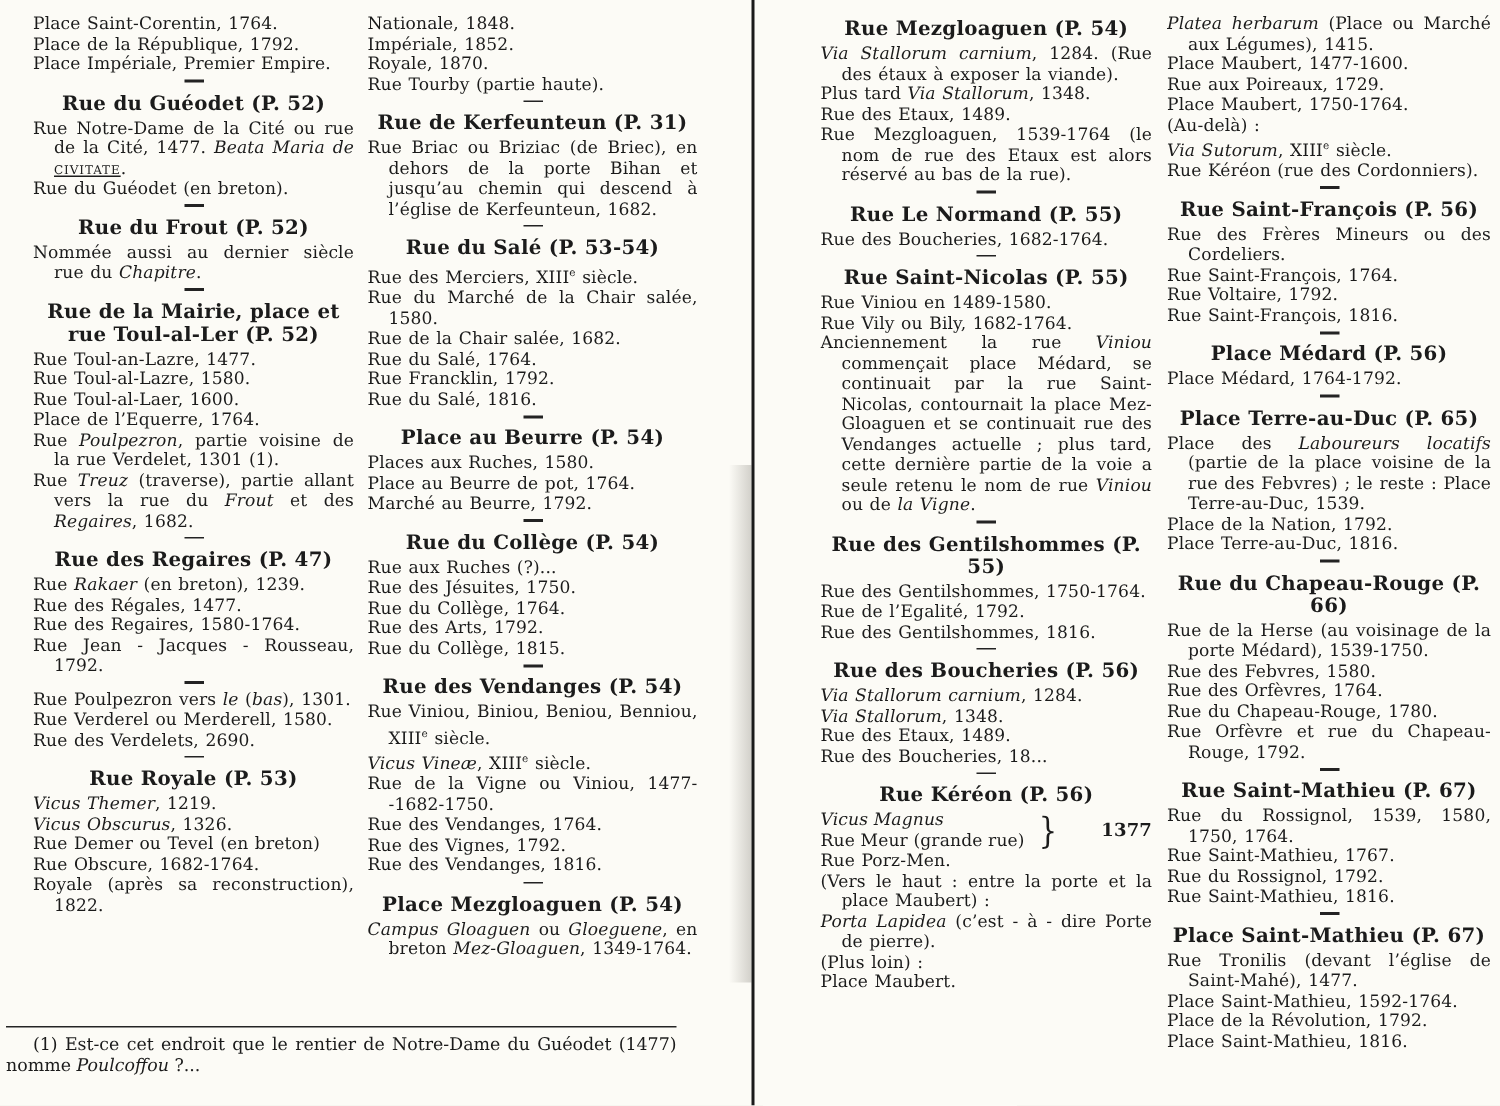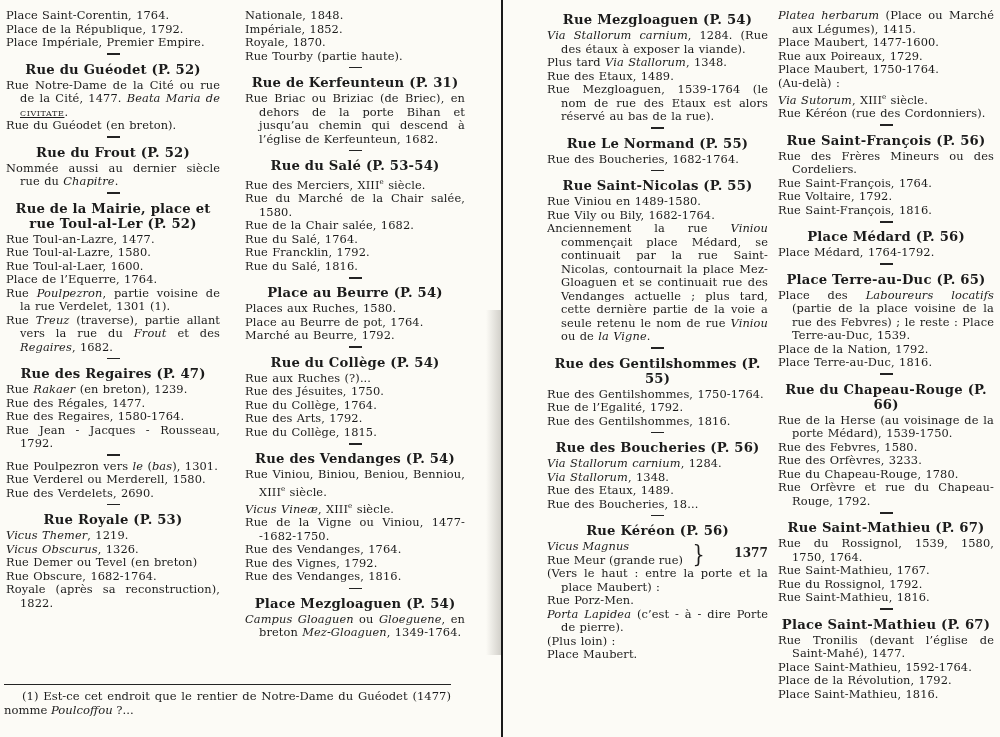--- a/index.html
+++ b/index.html
@@ -20,21 +20,21 @@
   .gutter-shadow{
     position:absolute;left:486px;top:310px;width:15px;height:345px;
     background:linear-gradient(to right, rgba(0,0,0,0), rgba(60,55,45,0.22));
   }
   .col{
     position:absolute;top:9px;
     font-size:11.4px;line-height:13.5px;
     text-align:justify;
     letter-spacing:0.1px;
   }
-  .c0{left:6px;width:214px;height:672px;overflow:hidden;}
+  .c0{left:22px;width:214px;height:672px;overflow:hidden;}
   .c1{left:245px;width:220px;height:720px;overflow:hidden;}
   .c2{left:547px;width:221px;height:722px;overflow:hidden;}
   .c3{left:778px;width:216px;height:722px;overflow:hidden;}
   .entry{
     padding-left:14px;text-indent:-14px;
     word-spacing:0.6px;
   }
   .heading{
     font-weight:bold;text-align:center;text-indent:0;
     font-size:13.2px;line-height:15px;
@@ -209,22 +209,22 @@
       <div class="brace-row">
         <div class="brace-lines">
           <div><span class="s-i">Vicus Magnus</span></div>
           <div><span>Rue Meur (grande rue)</span></div>
         </div>
         <div class="brace-group">
           <span class="brace-mark">}</span>
           <span class="brace-label">1377</span>
         </div>
       </div>
+      <div class="entry"><span>Rue Porz-Men.</span></div>
       <div class="entry"><span>(Vers le haut : entre la porte et la place Maubert) :</span></div>
-      <div class="entry"><span>Rue Porz-Men.</span></div>
       <div class="entry"><span class="s-i">Porta Lapidea</span><span> (c’est - à - dire Porte de pierre).</span></div>
       <div class="entry"><span>(Plus loin) :</span></div>
       <div class="entry"><span>Place Maubert.</span></div>
     </div>
   <div class="col c3">
       <div class="entry"><span class="s-i">Platea herbarum</span><span> (Place ou Marché aux Légumes), 1415.</span></div>
       <div class="entry"><span>Place Maubert, 1477-1600.</span></div>
       <div class="entry"><span>Rue aux Poireaux, 1729.</span></div>
       <div class="entry"><span>Place Maubert, 1750-1764.</span></div>
       <div class="entry"><span>(Au-delà) :</span></div>
@@ -249,21 +249,21 @@
       <div class="heading"><span>Place Terre-au-Duc (P. 65)</span></div>
       <div class="entry"><span>Place des </span><span class="s-i">Laboureurs locatifs</span><span> (partie de la place voisine de la rue des Febvres) ; le reste : Place Terre-au-Duc, 1539.</span></div>
       <div class="entry"><span>Place de la Nation, 1792.</span></div>
       <div class="entry"><span>Place Terre-au-Duc, 1816.</span></div>
       <div class="divider">
         <span class="bar"></span>
       </div>
       <div class="heading"><span>Rue du Chapeau-Rouge (P. 66)</span></div>
       <div class="entry"><span>Rue de la Herse (au voisinage de la porte Médard), 1539-1750.</span></div>
       <div class="entry"><span>Rue des Febvres, 1580.</span></div>
-      <div class="entry"><span>Rue des Orfèvres, 3233.</span></div>
+      <div class="entry"><span>Rue des Orfèvres, 1764.</span></div>
       <div class="entry"><span>Rue du Chapeau-Rouge, 1780.</span></div>
       <div class="entry"><span>Rue Orfèvre et rue du Chapeau-Rouge, 1792.</span></div>
       <div class="divider">
         <span class="bar"></span>
       </div>
       <div class="heading"><span>Rue Saint-Mathieu (P. 67)</span></div>
       <div class="entry"><span>Rue du Rossignol, 1539, 1580, 1750, 1764.</span></div>
       <div class="entry"><span>Rue Saint-Mathieu, 1767.</span></div>
       <div class="entry"><span>Rue du Rossignol, 1792.</span></div>
       <div class="entry"><span>Rue Saint-Mathieu, 1816.</span></div>

